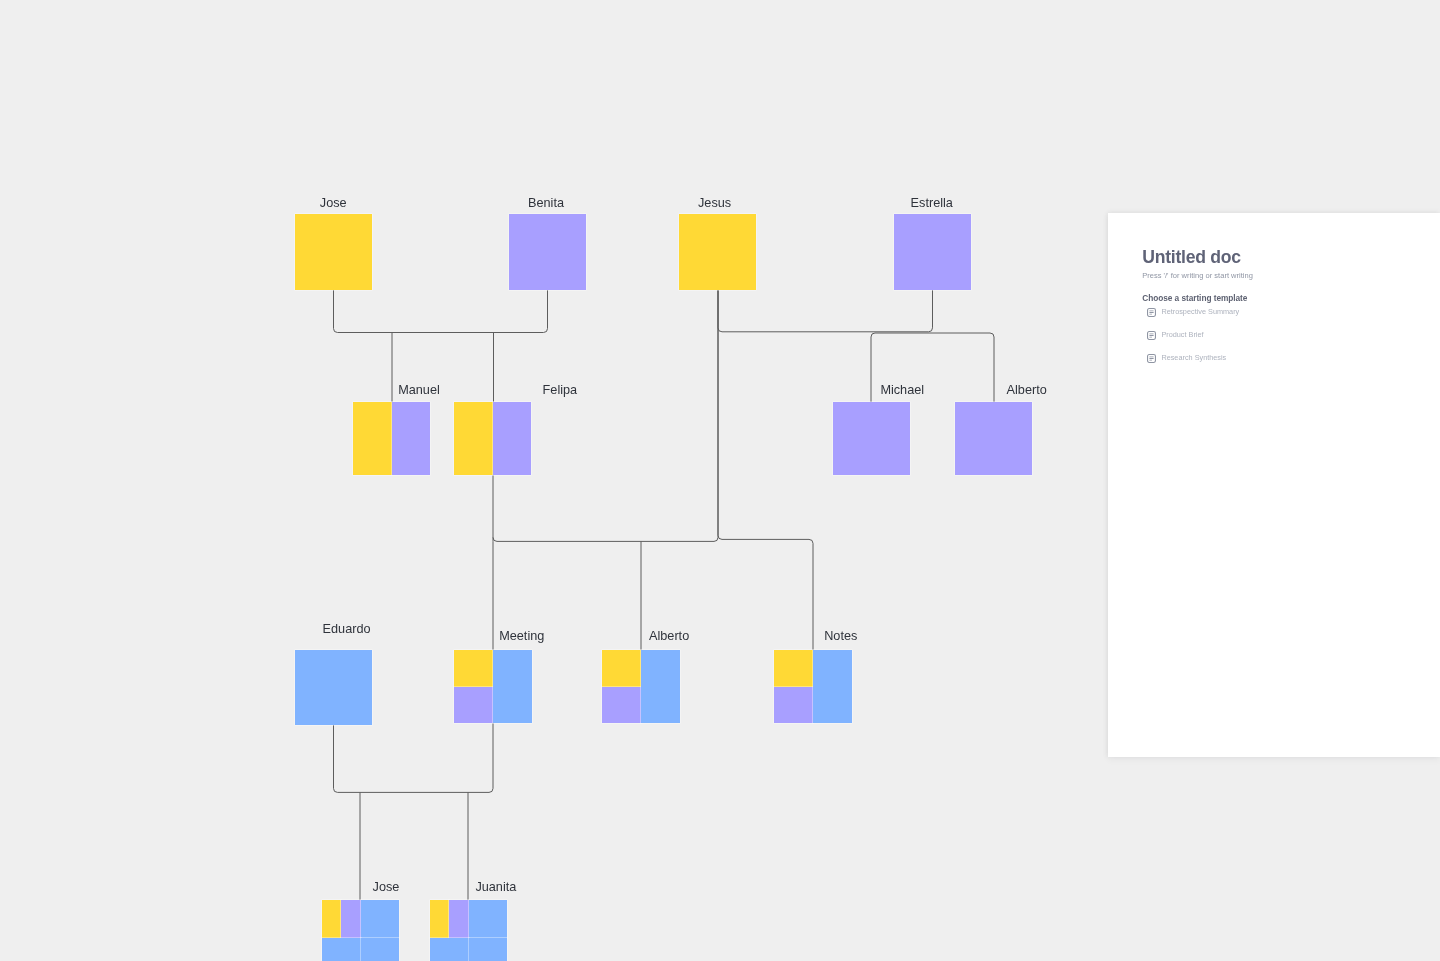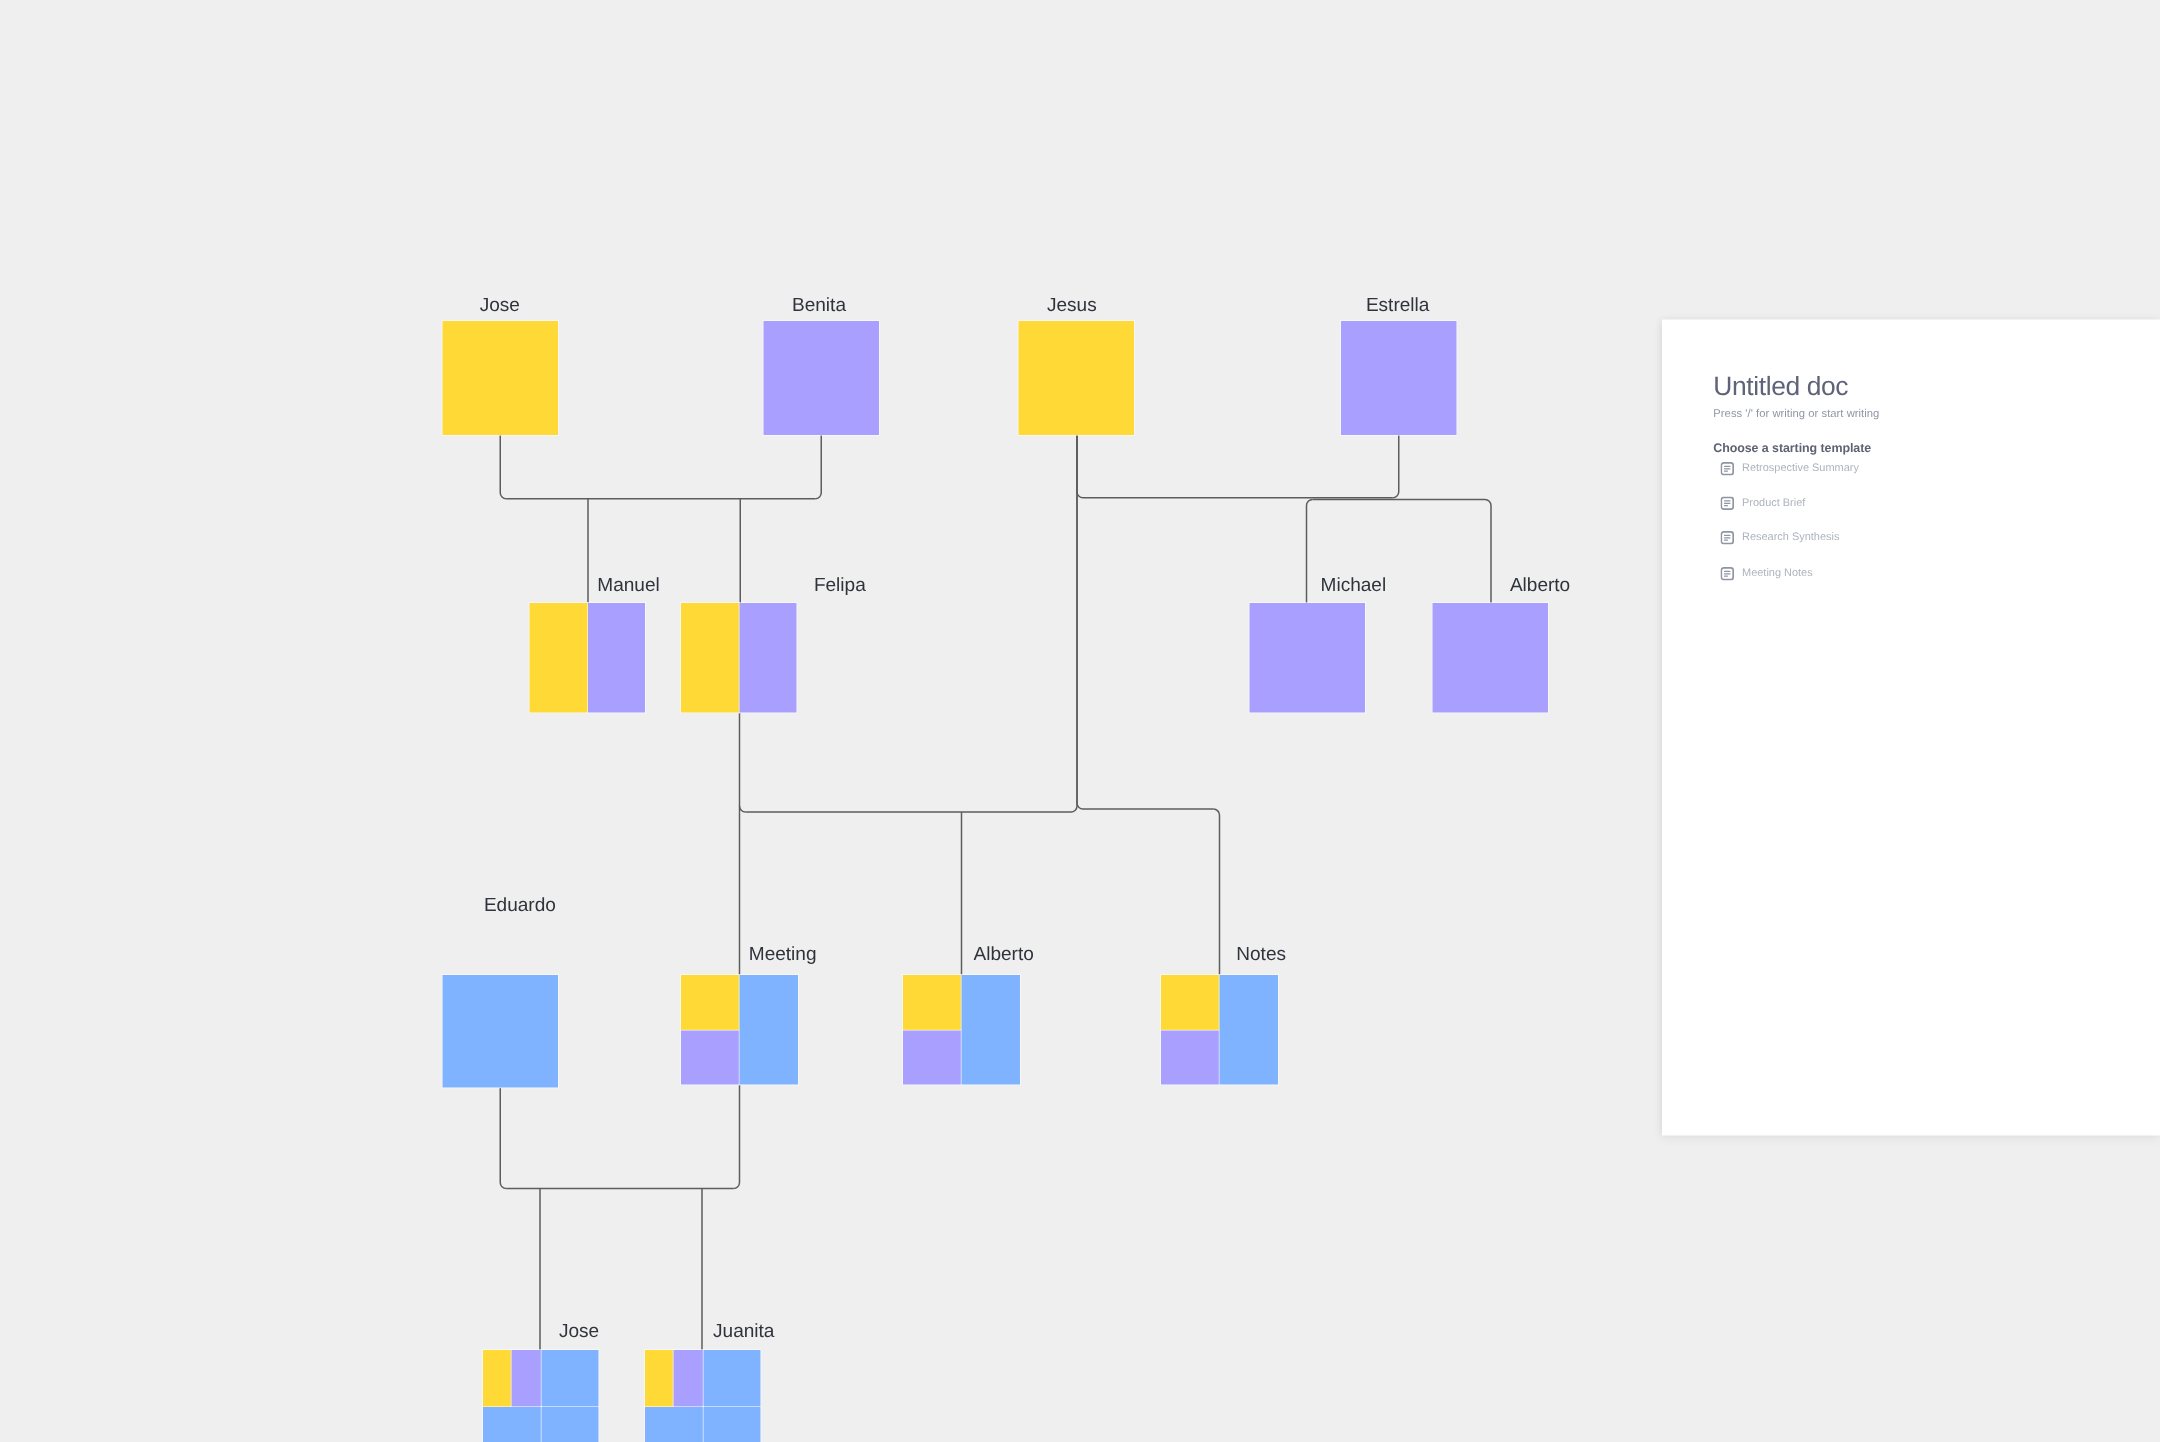--- a/index.html
+++ b/index.html
@@ -24,21 +24,21 @@
 
   
   #doc-panel{
     position:absolute;left:1108px;top:213px;width:332px;height:544px;
     background:#ffffff;
     box-shadow:-2px 0 5px rgba(20,24,40,.035), 0 -2px 5px rgba(20,24,40,.035),
                0 3px 7px rgba(20,24,40,.045);
   }
   #doc-inner{position:absolute;left:34.2px;top:36px;right:16px;transform:translateZ(0);}
   .doc-title{
-    font-size:17.6px;font-weight:400;color:#5f6377;
+    font-size:17.6px;font-weight:700;color:#5f6377;
     line-height:17.6px;letter-spacing:-.25px;
   }
   .doc-hint{font-size:7.5px;color:#9096a4;margin-top:5.5px;line-height:7.5px;letter-spacing:.02px;}
   .doc-section{font-size:8.3px;font-weight:700;color:#5e6272;margin-top:14.2px;line-height:8.3px;letter-spacing:-.05px;}
   .tpl-list{margin-top:5.8px;padding-left:4.8px;}
   .tpl-item{display:flex;align-items:flex-start;height:23.3px;}
   .tpl-icon{width:9px;height:9px;flex:0 0 9px;margin-right:5.4px;display:block;}
   .tpl-label{font-size:7.3px;color:#aeb3be;line-height:7.3px;}
 </style>
 </head>
@@ -103,21 +103,21 @@
         <div class="seg" style="left: 0px; top: 0px; width: 77px; height: 72.5px; background: rgb(168, 159, 255);"></div>
       </div>
       <div class="node-label" style="left: 880.4px; top: 384px;">Michael</div>
       <div class="node-box" style="left: 955px; top: 402.2px; width: 77px; height: 72.5px;">
         <div class="seg" style="left: 0px; top: 0px; width: 77px; height: 72.5px; background: rgb(168, 159, 255);"></div>
       </div>
       <div class="node-label" style="left: 1006.6px; top: 384px;">Alberto</div>
       <div class="node-box" style="left: 295px; top: 650px; width: 77px; height: 75px;">
         <div class="seg" style="left: 0px; top: 0px; width: 77px; height: 75px; background: rgb(128, 179, 255);"></div>
       </div>
-      <div class="node-label" style="left: 322.6px; top: 597px;">Eduardo</div>
+      <div class="node-label" style="left: 322.6px; top: 623px;">Eduardo</div>
       <div class="node-box" style="left: 454px; top: 650px; width: 77.5px; height: 73px;">
         <div class="seg" style="left: 0px; top: 0px; width: 38.75px; height: 36.5px; background: rgb(255, 217, 53);"></div>
         <div class="seg" style="left: 0px; top: 36.5px; width: 38.75px; height: 36.5px; background: rgb(168, 159, 255);"></div>
         <div class="seg" style="left: 38.75px; top: 0px; width: 38.75px; height: 73px; background: rgb(128, 179, 255);"></div>
       </div>
       <div class="node-label" style="left: 499.2px; top: 630.2px;">Meeting</div>
       <div class="node-box" style="left: 602.2px; top: 650px; width: 77.5px; height: 73px;">
         <div class="seg" style="left: 0px; top: 0px; width: 38.75px; height: 36.5px; background: rgb(255, 217, 53);"></div>
         <div class="seg" style="left: 0px; top: 36.5px; width: 38.75px; height: 36.5px; background: rgb(168, 159, 255);"></div>
         <div class="seg" style="left: 38.75px; top: 0px; width: 38.75px; height: 73px; background: rgb(128, 179, 255);"></div>
@@ -174,24 +174,15 @@
         </div>
         <div class="tpl-item">
           <svg class="tpl-icon" viewBox="0 0 18 18">
             <rect x="1.1" y="1.1" width="15.8" height="15.8" rx="3.2" fill="none" stroke="#8f95a3" stroke-width="2.2"></rect>
             <rect x="4.7" y="5" width="8.6" height="1.7" rx=".5" fill="#8f95a3"></rect>
             <rect x="4.7" y="8.2" width="8.6" height="1.7" rx=".5" fill="#8f95a3"></rect>
             <rect x="4.7" y="11.4" width="5.2" height="1.7" rx=".5" fill="#8f95a3"></rect>
           </svg>
           <span class="tpl-label">Research Synthesis</span>
         </div>
-        <div class="tpl-item">
-          <svg class="tpl-icon" viewBox="0 0 18 18">
-            <rect x="1.1" y="1.1" width="15.8" height="15.8" rx="3.2" fill="none" stroke="#8f95a3" stroke-width="2.2"></rect>
-            <rect x="4.7" y="5" width="8.6" height="1.7" rx=".5" fill="#8f95a3"></rect>
-            <rect x="4.7" y="8.2" width="8.6" height="1.7" rx=".5" fill="#8f95a3"></rect>
-            <rect x="4.7" y="11.4" width="5.2" height="1.7" rx=".5" fill="#8f95a3"></rect>
-          </svg>
-          <span class="tpl-label">Meeting Notes</span>
-        </div>
       </div>
   </div>
 </div>
 
 </body></html>

